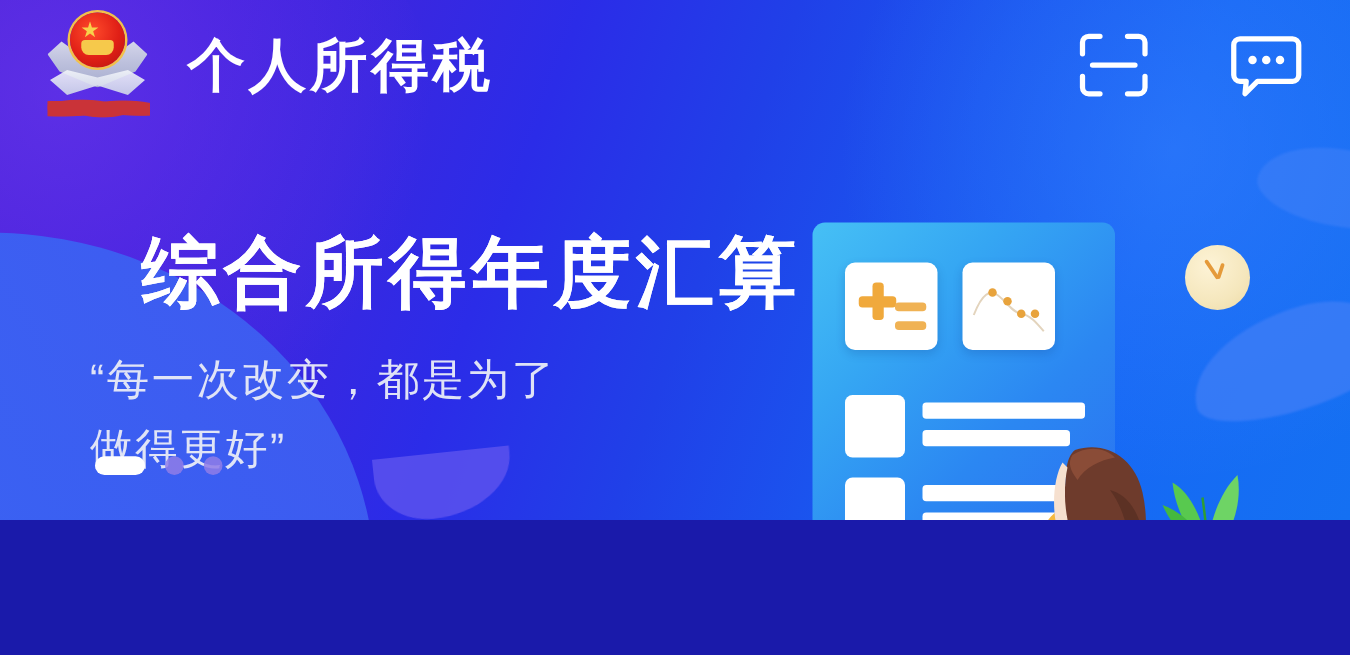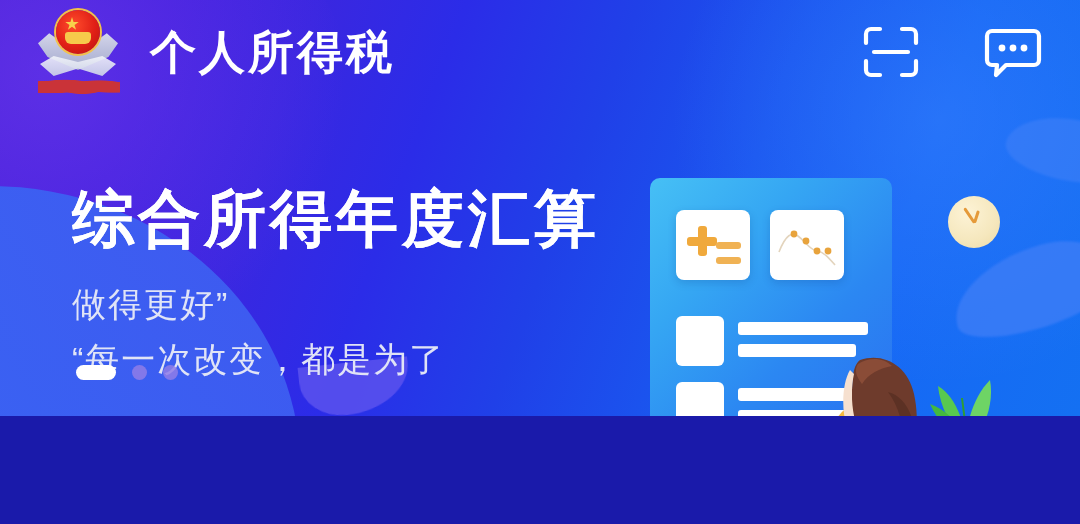--- a/index.html
+++ b/index.html
@@ -207,20 +207,21 @@
   .hero-headline {
     font-size: 62px;
     font-weight: 700;
     letter-spacing: 4px;
     line-height: 1.05;
     color: #ffffff;
     background: linear-gradient(100deg, #ffffff 0%, #ffffff 45%, #e5e9fb 72%, #ffffff 100%);
     -webkit-background-clip: text;
     background-clip: text;
     white-space: nowrap;
+    margin-left: 41px;
   }
   .hero-sub {
     margin-top: 26px;
     font-size: 34px;
     font-weight: 400;
     letter-spacing: 2px;
     line-height: 1.62;
     color: #e7eaf7;
     opacity: .96;
   }
@@ -423,22 +424,22 @@
           <circle cx="31" cy="25" r="3.4"></circle>
           <circle cx="42" cy="25" r="3.4"></circle>
         </g>
       </svg>
     </div>
   </div>
 
   <div class="hero">
     <div class="hero-headline">综合所得年度汇算</div>
     <div class="hero-sub">
+      <span class="line">“每一次改变，都是为了</span>
       <span class="line">做得更好”</span>
-      <span class="line">“每一次改变，都是为了</span>
     </div>
   </div>
 
   <div class="dots">
     <span class="dot active"></span>
     <span class="dot"></span>
     <span class="dot"></span>
   </div>
 
   <div class="illustration">

